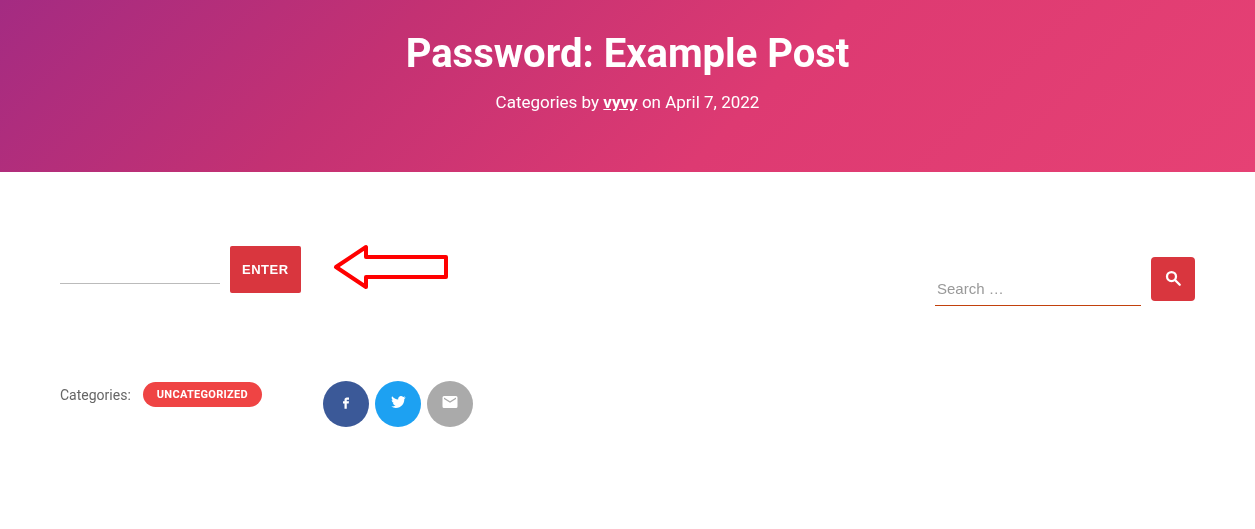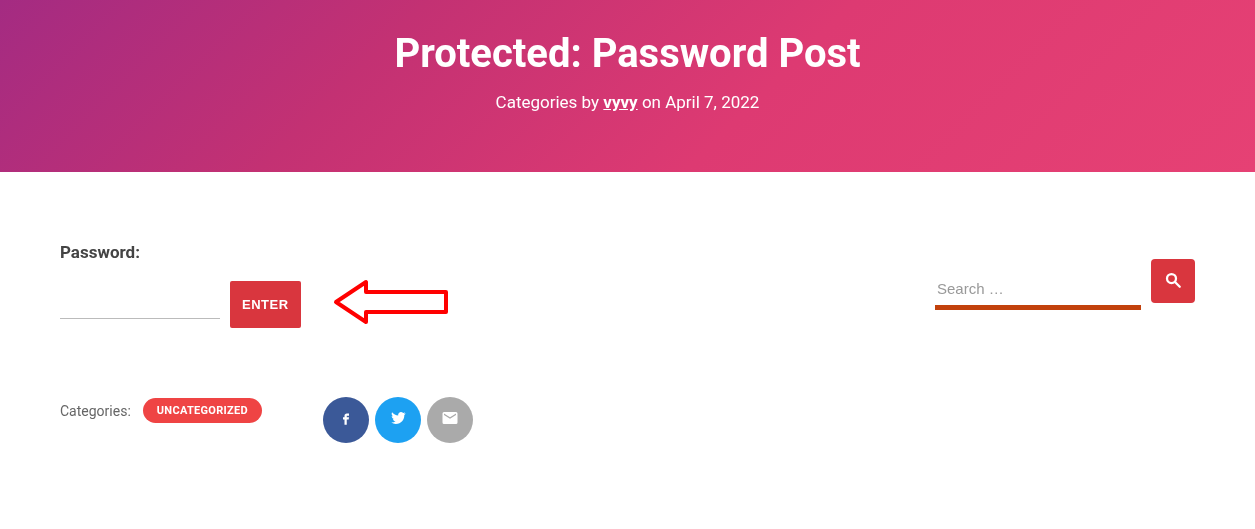--- a/index.html
+++ b/index.html
@@ -69,21 +69,21 @@
     font-size: 13px;
     font-weight: 700;
     letter-spacing: 0.5px;
     cursor: pointer;
     border-radius: 2px;
   }
   .arrow-annotation {
     margin-left: 30px;
   }
   .categories {
-    margin-top: 67px;
+    margin-top: 86px;
     display: flex;
     align-items: center;
     font-size: 14px;
     color: #666;
   }
   .cat-pill {
     background: #ef4444;
     color: #fff;
     font-size: 11px;
     font-weight: 700;
@@ -116,21 +116,21 @@
   .sidebar {
     width: 260px;
     display: flex;
     align-items: center;
     gap: 10px;
     padding-top: 10px;
   }
   .search-input {
     flex: 1;
     border: none;
-    border-bottom: 5px solid #c2410c;
+    border-bottom: 1px solid #c2410c;
     font-size: 15px;
     padding: 8px 2px;
     outline: none;
     background: transparent;
     color: #1d4ed8;
     margin-top: 20px;
   }
   .search-input::placeholder { color: #999; }
   .search-btn {
     width: 44px;
@@ -142,31 +142,30 @@
     align-items: center;
     justify-content: center;
     cursor: pointer;
     color: #fff;
   }
 </style>
 </head>
 <body>
 
 <div class="hero">
-  <h1>Protected: Password Post</h1>
+  <h1>Password: Example Post</h1>
   <div class="meta">
     <span>Categories by </span><span class="author">vyvy</span><span> on April 7, 2022</span>
   </div>
 </div>
 
 <div class="content-wrap">
 
   <div class="main">
 
-    <label class="pw-label">Password:</label>
     <div class="pw-row">
       <input type="password" class="pw-input" style="">
       <button class="enter-btn">ENTER</button>
       <span class="arrow-annotation">
         <svg width="120" height="50" viewBox="0 0 120 50">
           <g fill="none" stroke="#ff0000" stroke-width="4" stroke-linejoin="round">
             <path d="M 5 25 L 35 5 L 35 15 L 115 15 L 115 35 L 35 35 L 35 45 Z"></path>
           </g>
         </svg>
       </span>

